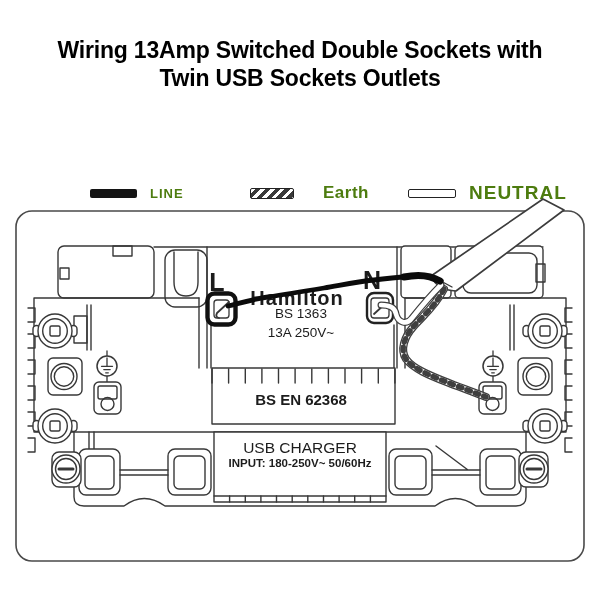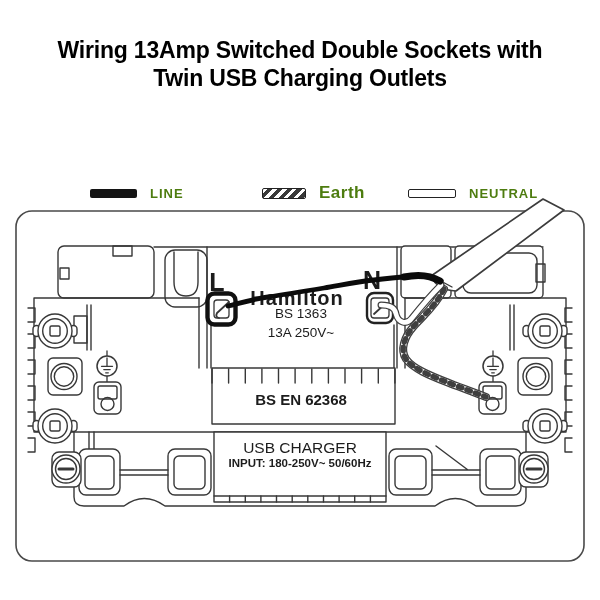--- a/index.html
+++ b/index.html
@@ -3,42 +3,42 @@
 <meta charset="utf-8">
 <style>
   html,body{margin:0;padding:0;background:#fff;}
   body{width:600px;height:600px;position:relative;overflow:hidden;
        font-family:"Liberation Sans",sans-serif;color:#111;}
   .title{position:absolute;top:36px;left:0;width:600px;text-align:center;
          font-size:23px;font-weight:bold;line-height:28px;letter-spacing:-0.2px;color:#000;}
   .legend-item{position:absolute;top:182px;height:22px;display:flex;align-items:center;}
   .legend-item .label{margin-left:13px;font-weight:bold;color:#4d7c0f;white-space:nowrap;}
   #legend-line{left:90px;}    #legend-line .label{font-size:13px;letter-spacing:1px;}
-  #legend-earth{left:262px;}  #legend-earth .label{font-size:17px;letter-spacing:.5px;}
-  #legend-neutral{left:408px;}#legend-neutral .label{font-size:13px;letter-spacing:1px;}
+  #legend-earth{left:250px;gap:16px;}  #legend-earth .label{font-size:17px;letter-spacing:.5px;}
+  #legend-neutral{left:408px;}#legend-neutral .label{font-size:19px;letter-spacing:1px;}
   .swatch{box-sizing:border-box;border-radius:2px;}
   .swatch-line{width:47px;height:9px;background:#141414;}
   .swatch-earth{width:44px;height:11px;border:1.6px solid #222;
       background:repeating-linear-gradient(135deg,#fff 0 3px,#3a3a3a 3px 7px);}
   .swatch-neutral{width:48px;height:9px;border:1.6px solid #222;background:#fff;}
   svg.diagram{position:absolute;left:0;top:0;}
   svg.diagram text{font-family:"Liberation Sans",sans-serif;fill:#1c1c1c;stroke:none;}
   .t-term{font-size:25px;font-weight:bold;}
   .t-brand{font-size:20px;font-weight:bold;letter-spacing:1px;fill:#161616;}
   .t-std{font-size:13.5px;fill:#2a2a2a;}
   .t-bsen{font-size:15px;font-weight:bold;}
   .t-usb{font-size:15.5px;fill:#222;}
   .t-input{font-size:11.5px;font-weight:bold;}
 </style>
 </head>
 <body>
 
 <div class="title">
   <div>Wiring 13Amp Switched Double Sockets with</div>
-  <div>Twin USB Charging Outlets</div>
+  <div>Twin USB Sockets Outlets</div>
 </div>
 
 <div class="legend-item" id="legend-line">
   <span class="swatch swatch-line"></span>
   <span class="label">LINE</span>
 </div>
 <div class="legend-item" id="legend-earth">
   <span class="swatch swatch-earth"></span>
   <span class="label">Earth</span>
 </div>

